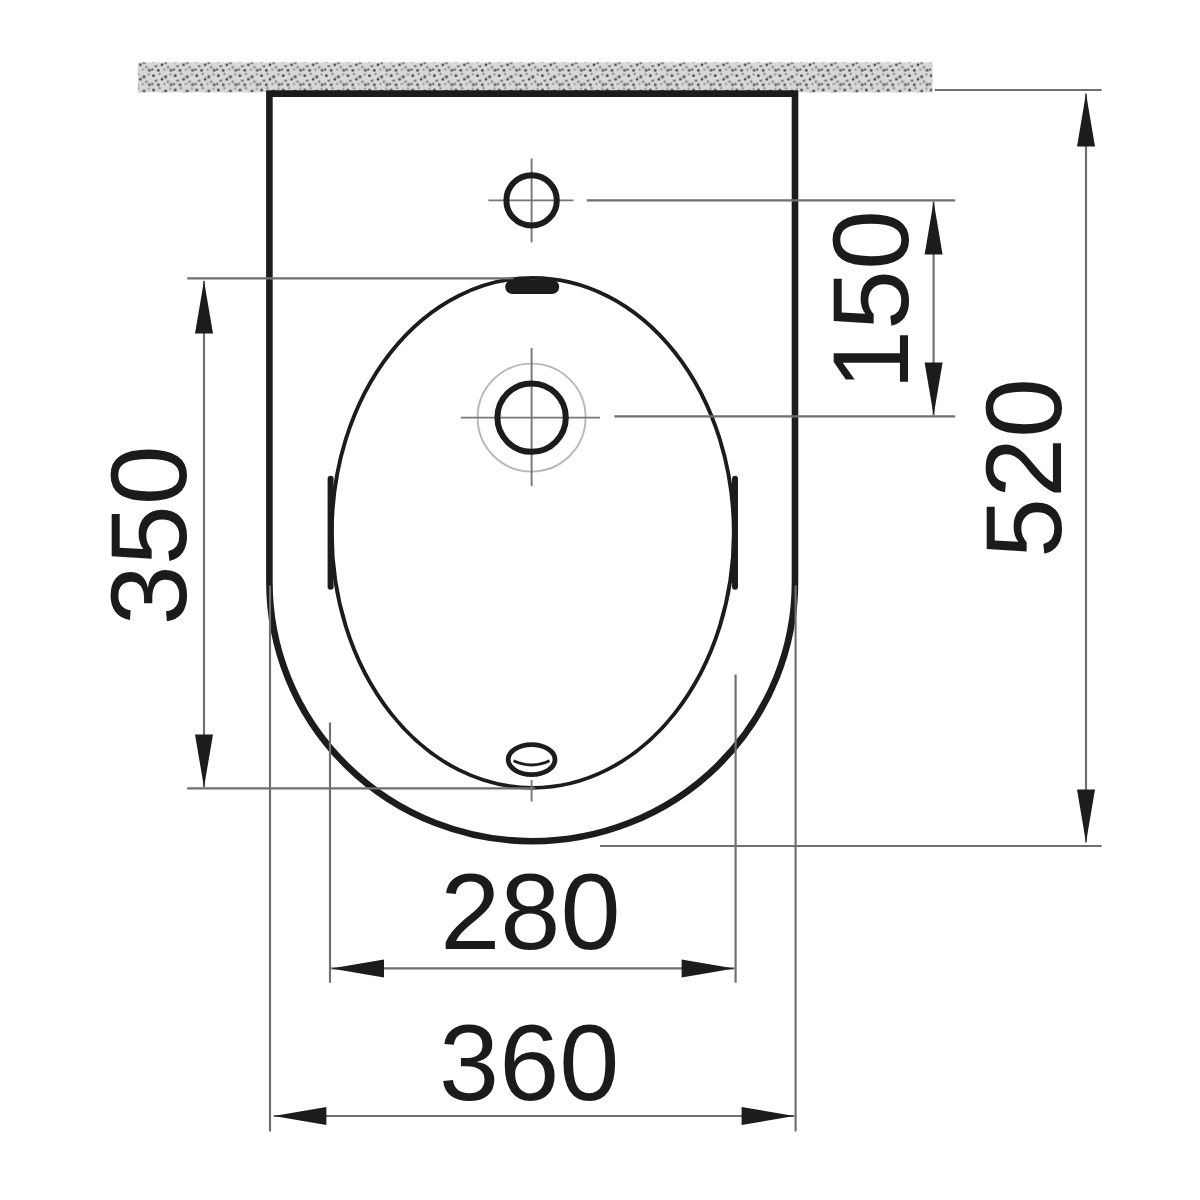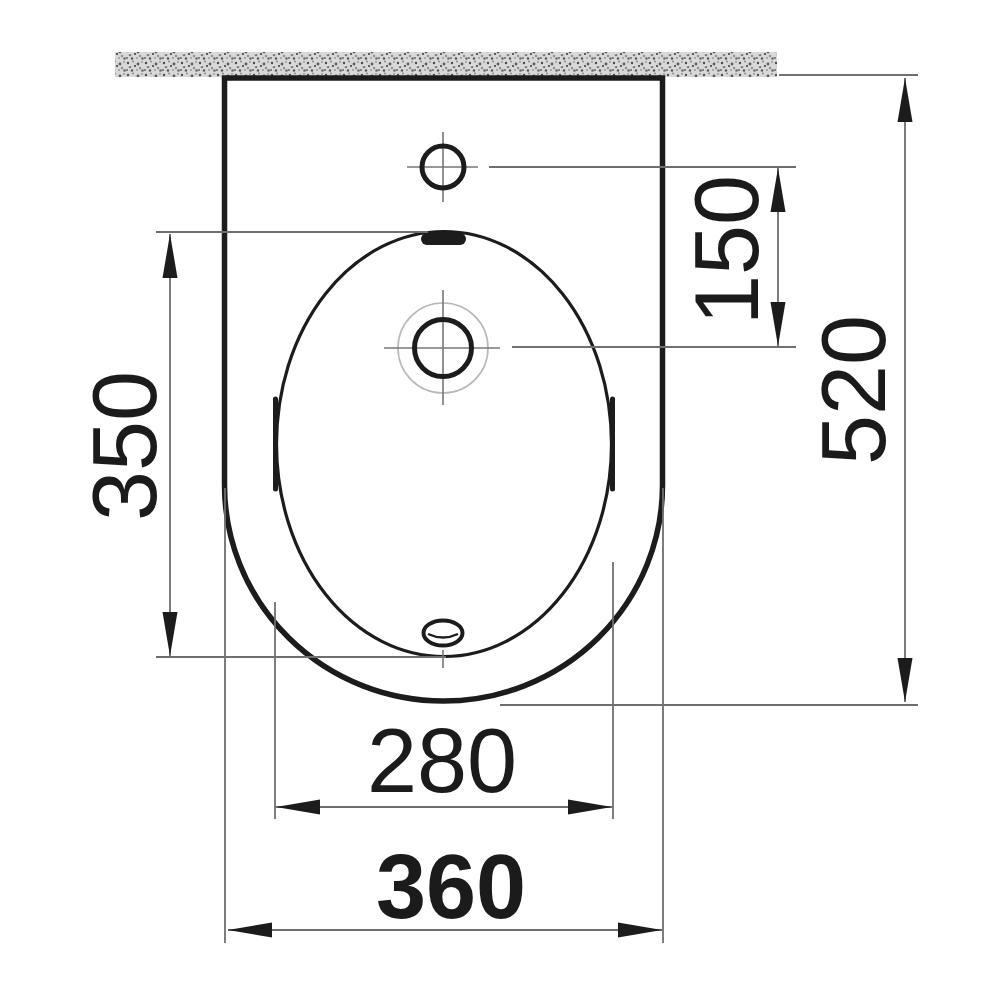--- a/index.html
+++ b/index.html
@@ -97,15 +97,15 @@
     <circle cx="443" cy="348" r="28.5" fill="none" stroke="#1c1c1c" stroke-width="5"></circle>
     <rect x="421" y="233" width="45" height="12" rx="6" fill="#1c1c1c"></rect>
     <ellipse cx="443" cy="633" rx="19.5" ry="12.5" fill="#ffffff" stroke="#1c1c1c" stroke-width="4"></ellipse>
     <path d="M 428,634 Q 443,641 458,634" fill="none" stroke="#1c1c1c" stroke-width="2.4"></path>
   </svg>
 
   <div class="dim-label rot" style="left:727px;top:250px;">150</div>
   <div class="dim-label rot" style="left:854px;top:390px;">520</div>
   <div class="dim-label rot" style="left:125px;top:446px;">350</div>
   <div class="dim-label" style="left:442px;top:761px;text-align:center;">280</div>
-  <div class="dim-label" style="left:451px;top:887px;font-weight:bold;">360</div>
+  <div class="dim-label" style="left:441px;top:887px;">360</div>
 
 </div>
 
 </body></html>

